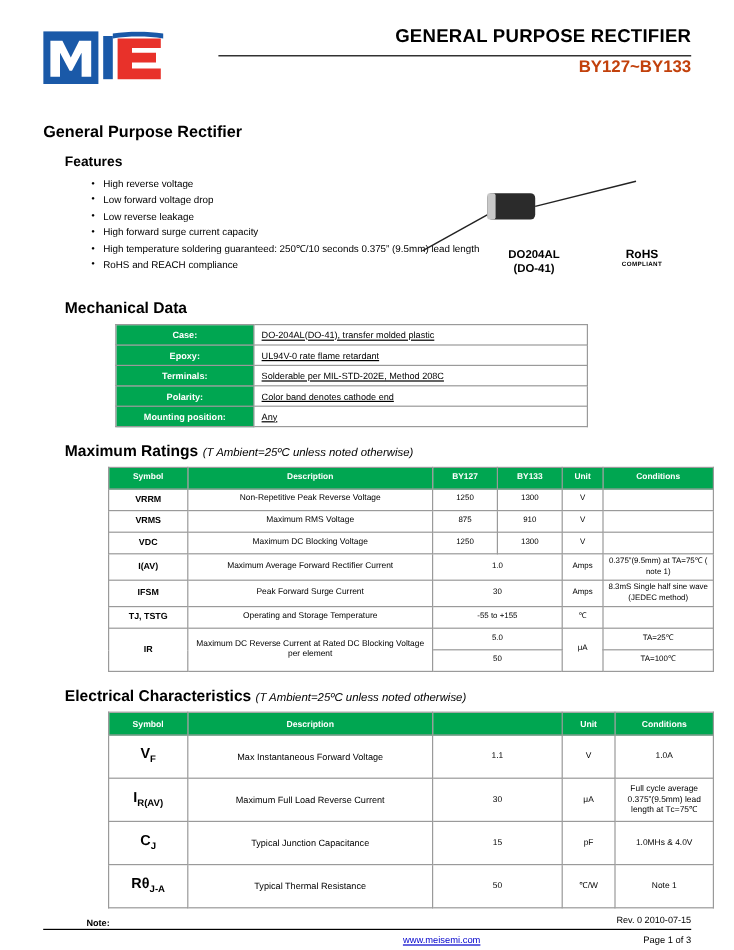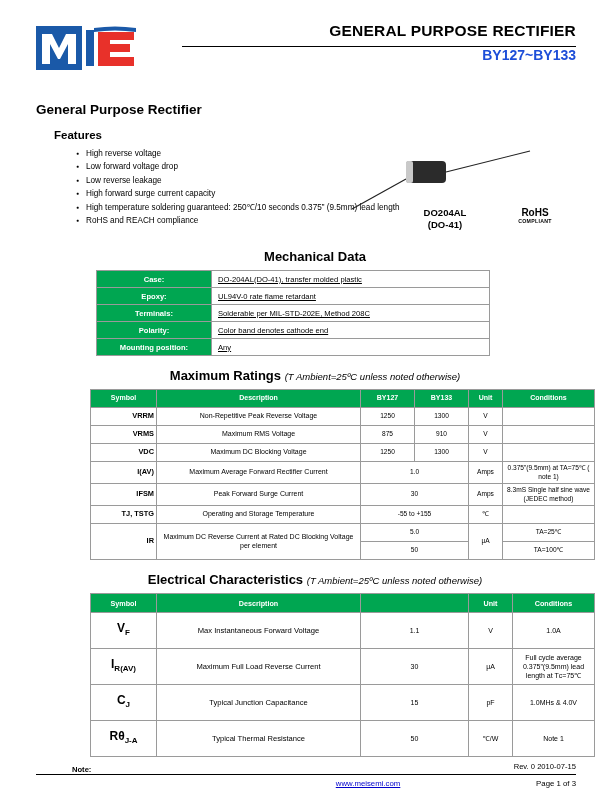--- a/index.html
+++ b/index.html
@@ -46,21 +46,21 @@
   .header-title {
     font-size: 15.5px;
     font-weight: bold;
     letter-spacing: 0.2px;
     color: #000;
   }
   .header-sub {
     font-size: 14px;
     font-weight: bold;
     margin-top: 7px;
-    color: #1d4ed8;
+    color: #c2410c;
   }
   .header-rule {
     position: absolute;
     left: 146px;
     right: 0;
     top: 46px;
     border-top: 1.4px solid #000;
   }
 
   
@@ -70,21 +70,20 @@
     margin: 16px 0 0 0;
   }
   h2.sec {
     font-size: 11.5px;
     font-weight: bold;
     margin: 12px 0 6px 18px;
   }
   h2.sec.big {
     font-size: 13px;
     margin-left: 18px;
-    text-align: center;
   }
   h2.sec .sub {
     font-size: 9.5px;
     font-weight: normal;
     font-style: italic;
   }
 
   
   .features-wrap {
     position: relative;
@@ -192,21 +191,20 @@
   table.data th {
     background: #00a651;
     color: #ffffff;
     font-weight: bold;
     height: 13px;
     font-size: 7px;
   }
   table.data td.sym {
     font-weight: bold;
     font-size: 7.4px;
-    text-align: right;
   }
   table.data td.desc {
     font-size: 7px;
   }
   .mx td { height: 13px; }
 
   
   table.elec {
     margin-left: 54px;
     width: 504px;

